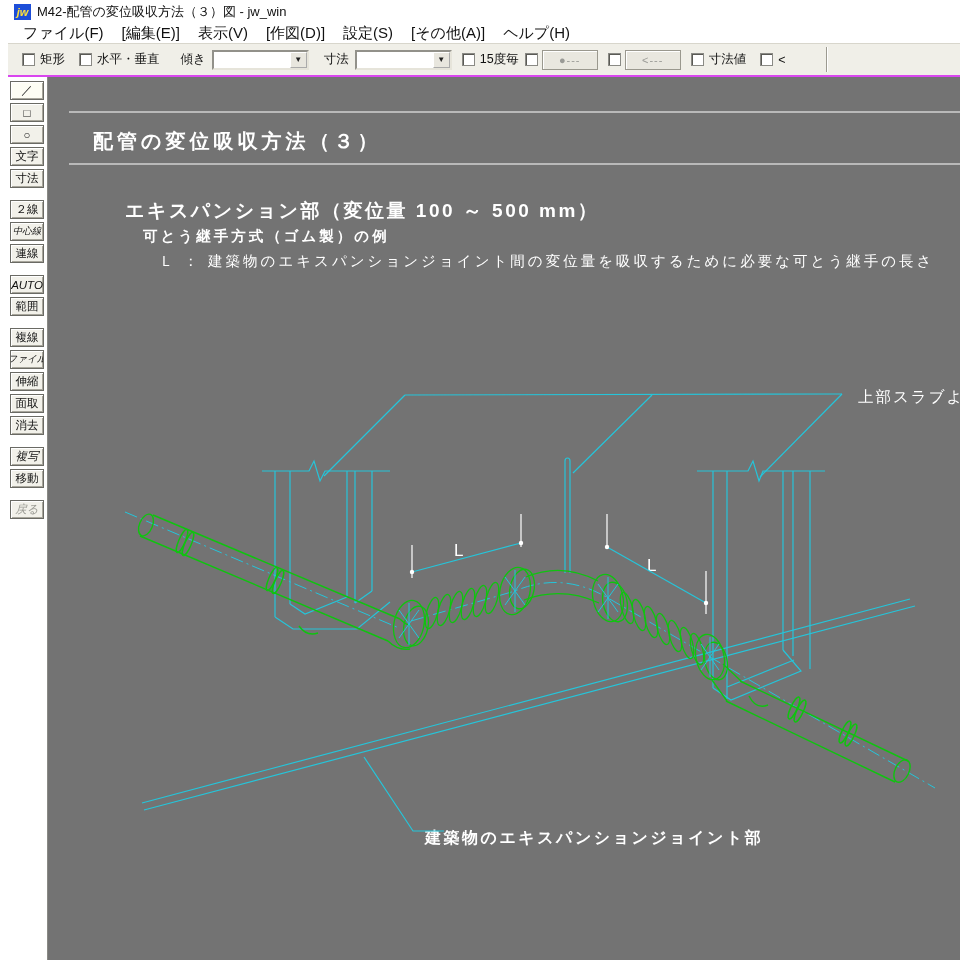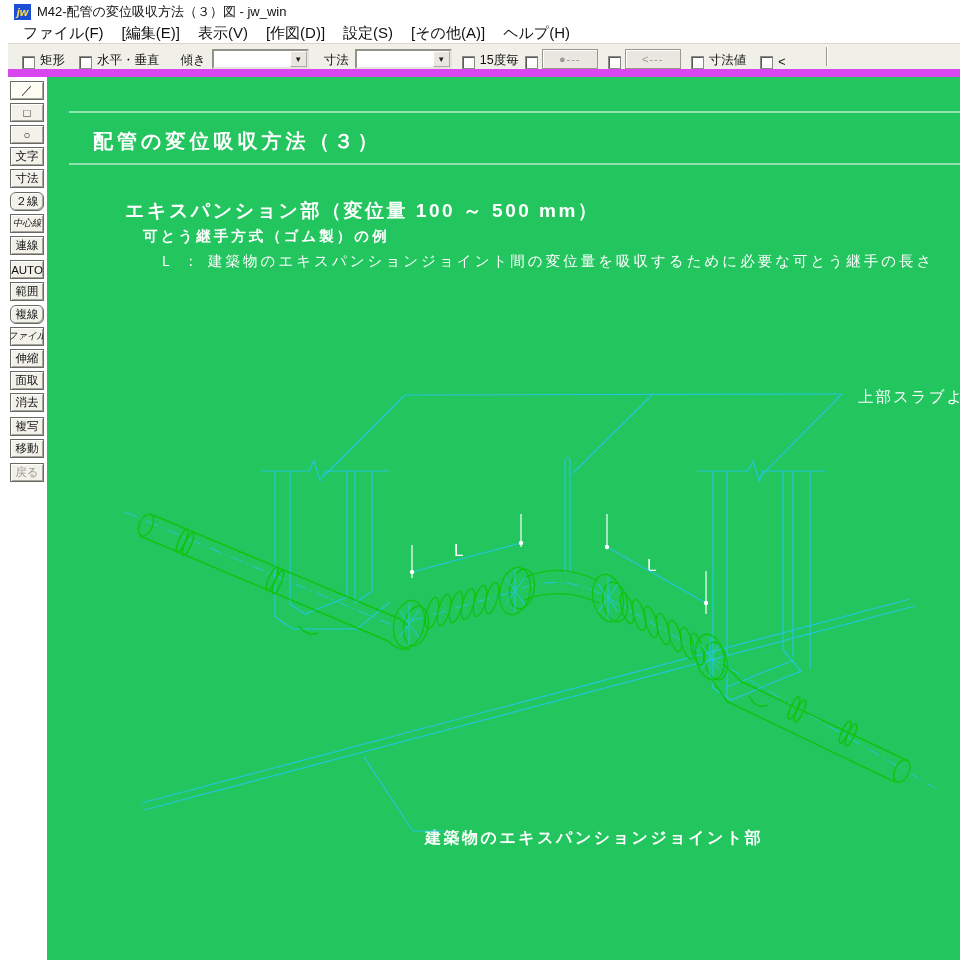--- a/index.html
+++ b/index.html
@@ -11,22 +11,22 @@
   .titlebar { height:24px; background:#ffffff; display:flex; align-items:center; padding-left:6px; flex:0 0 auto; }
   .appicon { width:17px; height:16px; background:#1d4ed8; color:#ffe23c; font-style:italic; font-weight:bold;
              font-size:11px; display:flex; align-items:center; justify-content:center; margin-right:6px; }
   .titletext { font-size:13px; color:#111; }
 
   
   .menubar { height:19px; background:#ffffff; display:flex; align-items:center; padding-left:6px; flex:0 0 auto; }
   .menuitem { font-size:15px; color:#111; padding:0 9px; white-space:nowrap; }
 
   
-  .toolbar { height:34px; background:#f0efe8; border-top:1px solid #d8d6cc; border-bottom:8px solid #d946ef;
-             display:flex; align-items:flex-end; flex:0 0 auto; position:relative; }
+  .toolbar { height:34px; background:#f0efe8; border-top:1px solid #d8d6cc; border-bottom:2px solid #d946ef;
+             display:flex; align-items:center; flex:0 0 auto; position:relative; }
   .cb { width:13px; height:13px; background:#fff; border:1px solid #8a8a85;
         box-shadow:inset 1px 1px 0 #5a5a55; flex:0 0 auto; }
   .tlabel { font-size:12.5px; color:#111; margin:0 6px 0 5px; white-space:nowrap; }
   .combo { width:97px; height:20px; background:#fff; border:2px inset #e6e4da; display:flex; margin-right:10px; }
   .combo .val { flex:1; font-size:12px; }
   .combo .drop { width:17px; background:#e8e6de; border:1px outset #fff; color:#222; font-size:8px;
                  display:flex; align-items:center; justify-content:center; }
   .tbtn { height:20px; width:56px; background:#e9e7df; border:1px solid #9a988e; box-shadow:inset 1px 1px 0 #fff;
           color:#9a9a96; font-size:11px; display:flex; align-items:center; justify-content:center;
           letter-spacing:1px; margin:0 4px 0 4px; white-space:nowrap; }
@@ -37,23 +37,23 @@
   
   .main { flex:1; display:flex; min-height:0; }
   .sidebar { width:40px; background:#ffffff; border-right:1px solid #8a8a85; padding-top:4px; flex:0 0 auto; }
   .sbtn { width:34px; height:19px; margin:0 0 3px 2px; background:#f2f1ea;
           border:1px solid #6a6a64; box-shadow:inset 1px 1px 0 #ffffff, inset -1px -1px 0 #a8a69c;
           font-size:11.5px; color:#111; display:flex; align-items:center; justify-content:center;
           white-space:nowrap; overflow:hidden; }
   .sbtn.active { background:#fdfdf4; }
   .sbtn.small { font-size:9.5px;font-style:italic; }
   .sbtn.disabled { color:#9b9b94; }
-  .gap5 { margin-top:5px; } .gap26 { } .gap4 { margin-top:4px;border-radius:6px; }
-
-  .canvas { flex:1; background:#22c55e; position:relative; overflow:hidden; }
+  .gap5 { margin-top:12px;font-style:italic; } .gap26 { } .gap4 { margin-top:12px; }
+
+  .canvas { flex:1; background:#737373; position:relative; overflow:hidden; }
   svg text { fill:#ffffff; }
   .t-bold { font-weight:bold; }
 </style>
 </head>
 <body>
 
 <div id="app">
 
   <div class="titlebar">
     <div class="appicon">jw</div>

